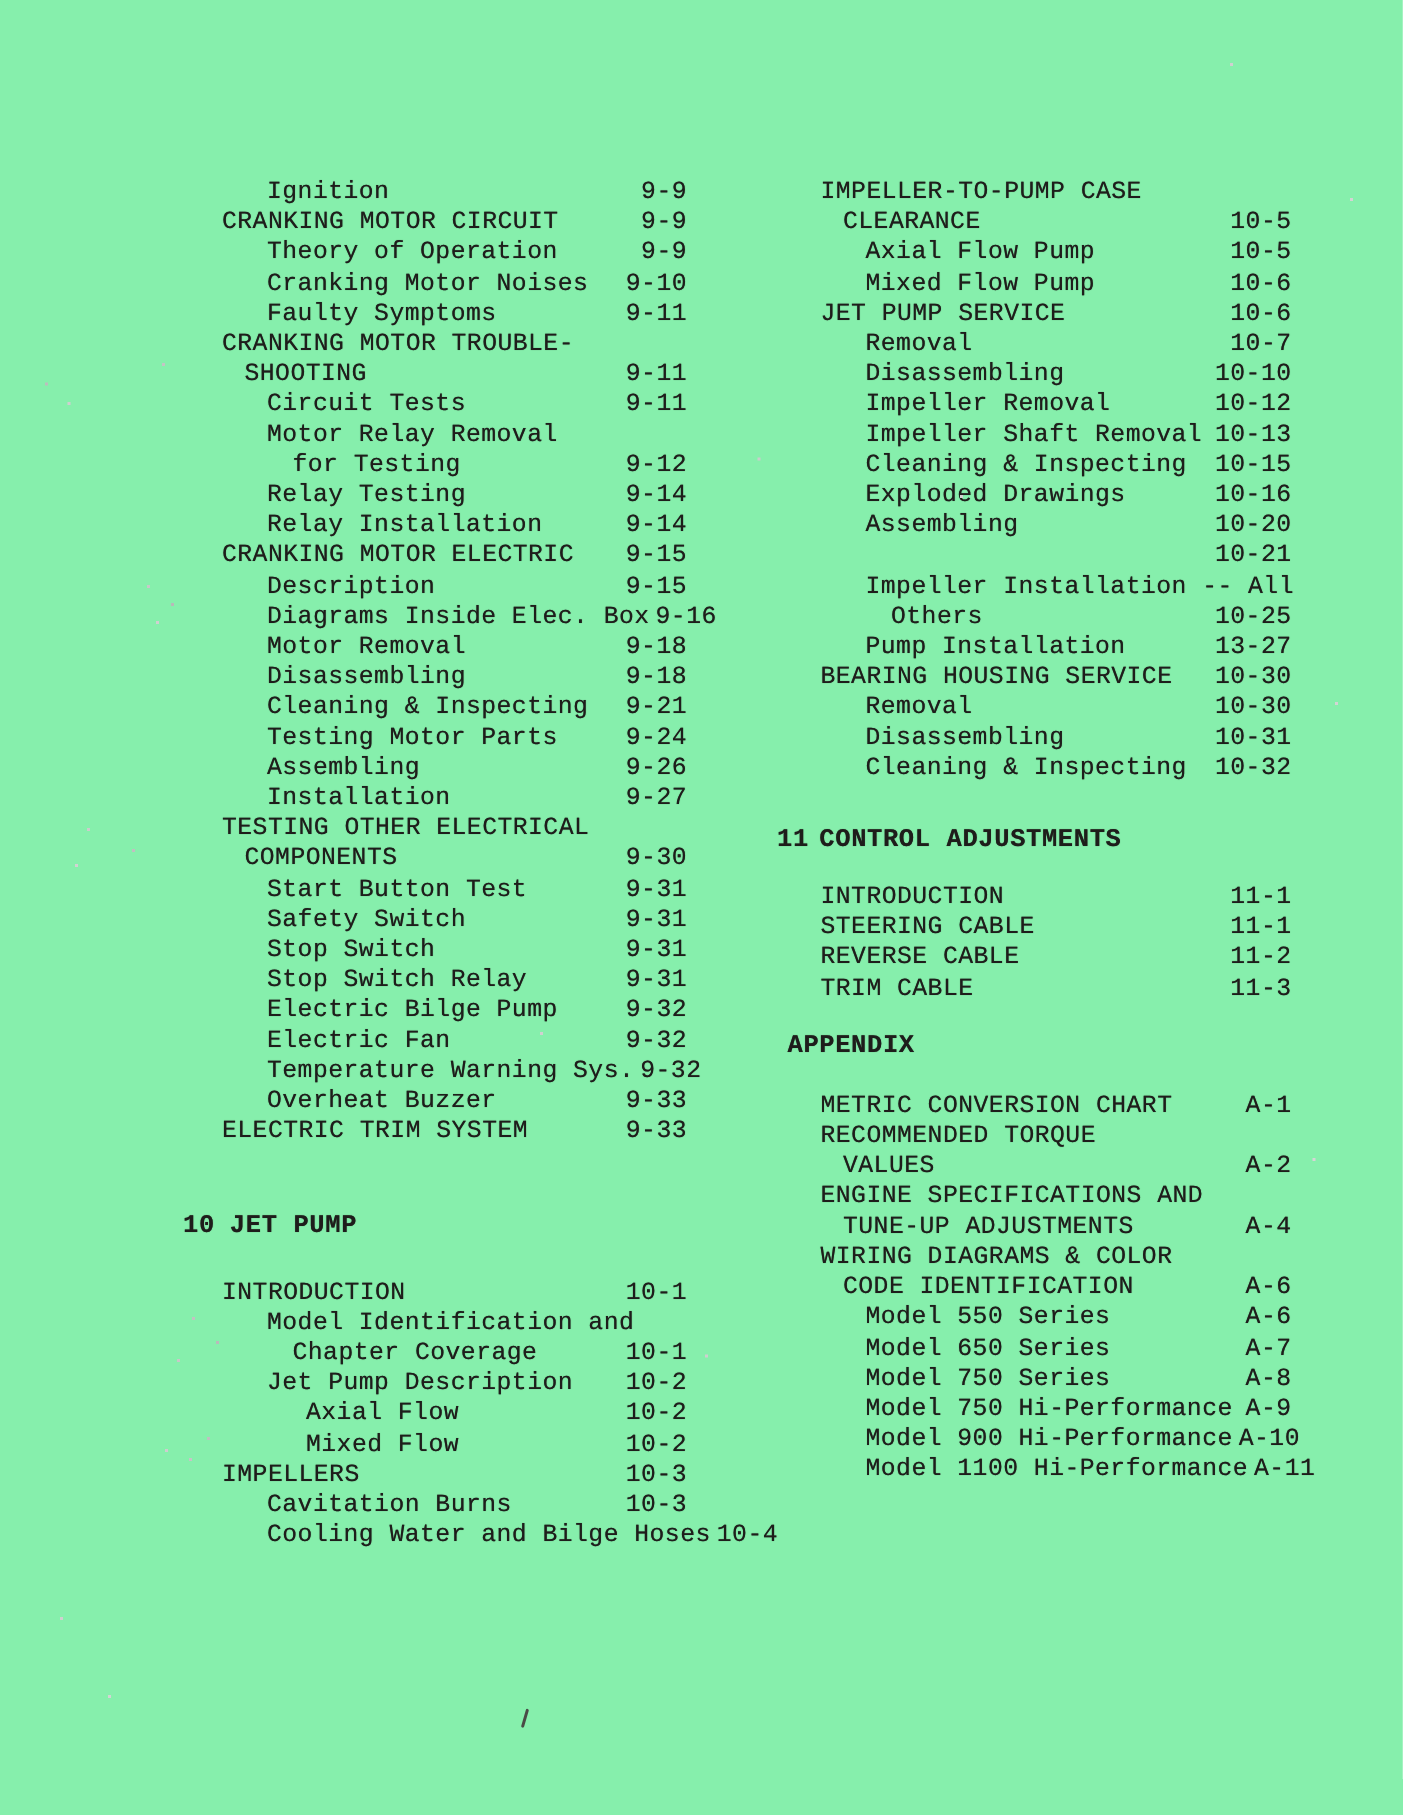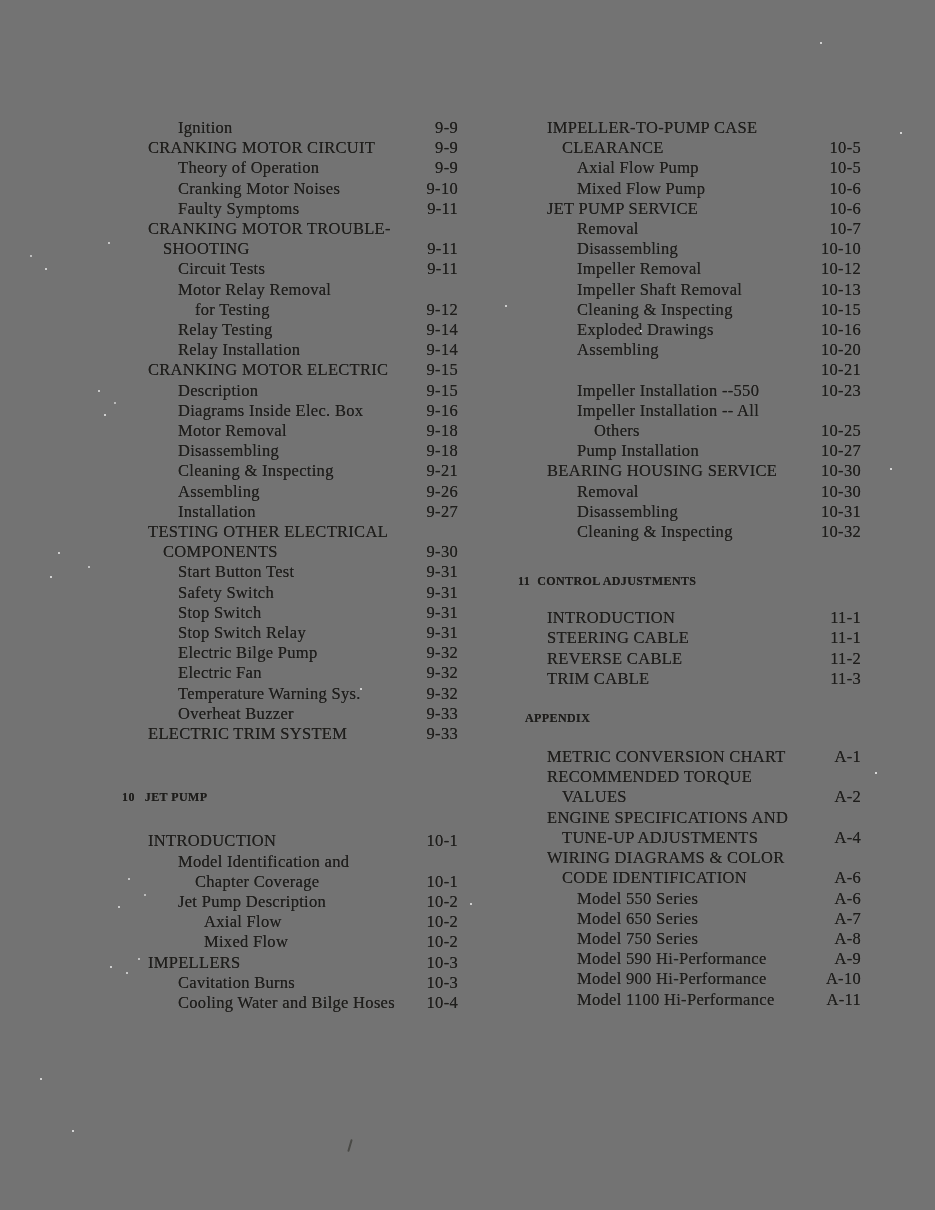--- a/index.html
+++ b/index.html
@@ -5,22 +5,23 @@
   html,body{margin:0;padding:0;}
   body{
     width:935px;height:1210px;
     background:#ffffff;
     overflow:hidden;
     position:relative;
     font-family:"Liberation Serif", serif;
   }
   .page{
     position:absolute;inset:0;
-    background:#737373;
+    background:#86efac;
     color:#1e1d1b;
+    font-family:Liberation Mono, monospace;
   }
   .col{position:absolute;top:118px;}
   .col-left{left:148px;width:310px;}
   .col-right{left:547px;width:314px;}
 
   .trow{
     display:flex;align-items:baseline;
     line-height:20.2px;font-size:16.5px;
     letter-spacing:0.3px;white-space:nowrap;
   }
@@ -29,21 +30,21 @@
   }
   .pg{margin-left:auto;padding-left:4px;}
 
   .ind-i0 {padding-left:0;}
   .ind-i0c{padding-left:15px;}
   .ind-i1 {padding-left:30px;}
   .ind-i1c{padding-left:47px;}
   .ind-i2 {padding-left:56px;}
 
   .chead{
-    font-weight:bold;font-size:12px;line-height:22px;
+    font-weight:bold;font-size:17px;line-height:22px;
     letter-spacing:0.4px;white-space:nowrap;
   }
   .h10 {margin:42px 0 23px -26px;}
   .h11 {margin:28px 0 16px -29px;}
   .happ{margin:18px 0 18px -22px;}
   .cnum{margin-right:10px;}
   .h11 .cnum{margin-right:7px;}
 
   
   .noise{
@@ -134,20 +135,24 @@
       </div>
       <div class="trow">
         <span class="lbl ind-i1">Disassembling</span>
         <span class="pg">9-18</span>
       </div>
       <div class="trow">
         <span class="lbl ind-i1">Cleaning &amp; Inspecting</span>
         <span class="pg">9-21</span>
       </div>
       <div class="trow">
+        <span class="lbl ind-i1">Testing Motor Parts</span>
+        <span class="pg">9-24</span>
+      </div>
+      <div class="trow">
         <span class="lbl ind-i1">Assembling</span>
         <span class="pg">9-26</span>
       </div>
       <div class="trow">
         <span class="lbl ind-i1">Installation</span>
         <span class="pg">9-27</span>
       </div>
       <div class="trow">
         <span class="lbl ind-i0">TESTING OTHER ELECTRICAL</span>
       </div>
@@ -273,33 +278,29 @@
         <span class="pg">10-16</span>
       </div>
       <div class="trow">
         <span class="lbl ind-i1">Assembling</span>
         <span class="pg">10-20</span>
       </div>
       <div class="trow">
         <span class="pg">10-21</span>
       </div>
       <div class="trow">
-        <span class="lbl ind-i1">Impeller Installation --550</span>
-        <span class="pg">10-23</span>
-      </div>
-      <div class="trow">
         <span class="lbl ind-i1">Impeller Installation -- All</span>
       </div>
       <div class="trow">
         <span class="lbl ind-i1c">Others</span>
         <span class="pg">10-25</span>
       </div>
       <div class="trow">
         <span class="lbl ind-i1">Pump Installation</span>
-        <span class="pg">10-27</span>
+        <span class="pg">13-27</span>
       </div>
       <div class="trow">
         <span class="lbl ind-i0">BEARING HOUSING SERVICE</span>
         <span class="pg">10-30</span>
       </div>
       <div class="trow">
         <span class="lbl ind-i1">Removal</span>
         <span class="pg">10-30</span>
       </div>
       <div class="trow">
@@ -359,21 +360,21 @@
       </div>
       <div class="trow">
         <span class="lbl ind-i1">Model 650 Series</span>
         <span class="pg">A-7</span>
       </div>
       <div class="trow">
         <span class="lbl ind-i1">Model 750 Series</span>
         <span class="pg">A-8</span>
       </div>
       <div class="trow">
-        <span class="lbl ind-i1">Model 590 Hi-Performance</span>
+        <span class="lbl ind-i1">Model 750 Hi-Performance</span>
         <span class="pg">A-9</span>
       </div>
       <div class="trow">
         <span class="lbl ind-i1">Model 900 Hi-Performance</span>
         <span class="pg">A-10</span>
       </div>
       <div class="trow">
         <span class="lbl ind-i1">Model 1100 Hi-Performance</span>
         <span class="pg">A-11</span>
       </div>

